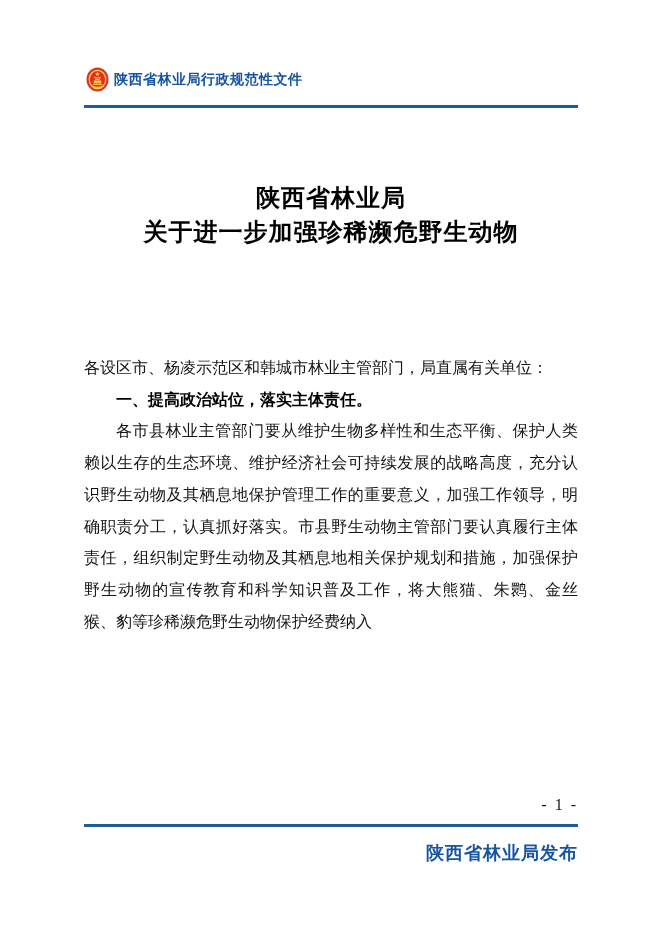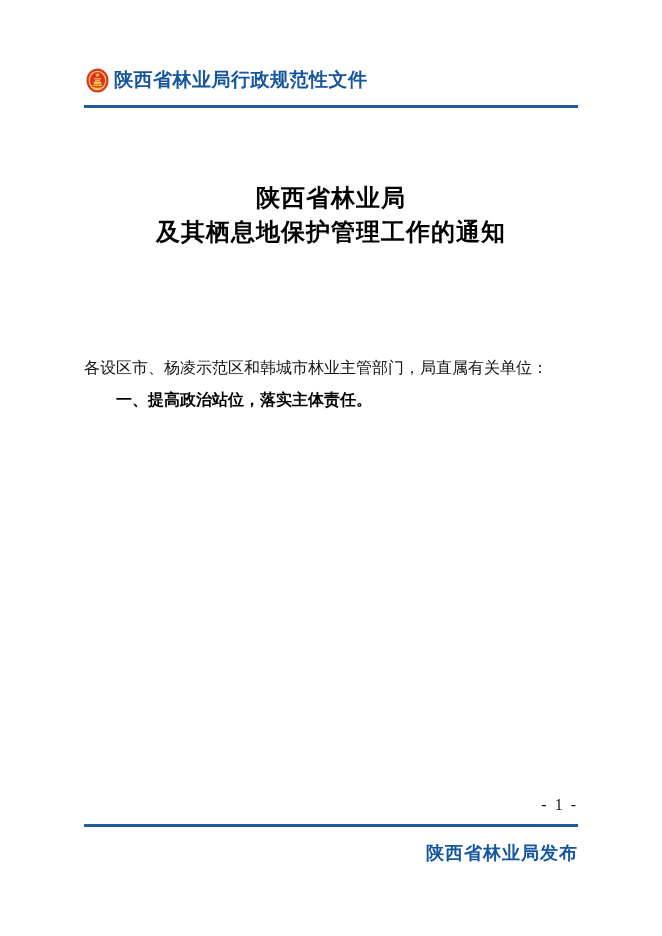--- a/index.html
+++ b/index.html
@@ -12,21 +12,21 @@
   }
 
   
   .header-row {
     position:absolute; top:67px; left:86px;
     display:flex; align-items:center; gap:5px;
   }
   .emblem { width:23px; height:25px; display:block; }
   .header-title {
     font-family:"Liberation Sans", sans-serif;
-    font-weight:bold; font-size:19px; letter-spacing:0.5px;
+    font-weight:bold; font-size:14px; letter-spacing:0.5px;
     color:#1656a0; white-space:nowrap;text-align:right;
   }
   .header-rule {
     position:absolute; top:105px; left:84px;
     width:494px; height:3px; background:#1f5c99;
   }
 
   
   .title-block {
     position:absolute; top:181px; left:84px; width:494px;
@@ -90,23 +90,24 @@
     <rect x="8.2" y="14.0" width="7.6" height="2.6" fill="#fbd24a"></rect>
     <rect x="7.2" y="17.3" width="9.6" height="1.3" fill="#fbd24a"></rect>
     <path d="M6.5,20 Q12,22.5 17.5,20" fill="none" stroke="#fbd24a" stroke-width="1.2"></path>
   </svg>
   <span class="header-title">陕西省林业局行政规范性文件</span>
 </div>
 <div class="header-rule"></div>
 
 <div class="title-block">
   <div class="title-line">陕西省林业局</div>
-  <div class="title-line">及其栖息地保护管理工作的通知</div>
+  <div class="title-line">关于进一步加强珍稀濒危野生动物</div>
 </div>
 
 <div class="body-block">
   <p>各设区市、杨凌示范区和韩城市林业主管部门，局直属有关单位：</p>
   <p class="section-heading">一、提高政治站位，落实主体责任。</p>
+  <p class="para-indent">各市县林业主管部门要从维护生物多样性和生态平衡、保护人类赖以生存的生态环境、维护经济社会可持续发展的战略高度，充分认识野生动物及其栖息地保护管理工作的重要意义，加强工作领导，明确职责分工，认真抓好落实。市县野生动物主管部门要认真履行主体责任，组织制定野生动物及其栖息地相关保护规划和措施，加强保护野生动物的宣传教育和科学知识普及工作，将大熊猫、朱鹮、金丝猴、豹等珍稀濒危野生动物保护经费纳入</p>
 </div>
 
 <div class="page-number">- 1 -</div>
 <div class="footer-rule"></div>
 <div class="footer-publisher">陕西省林业局发布</div>
 
 </body></html>

